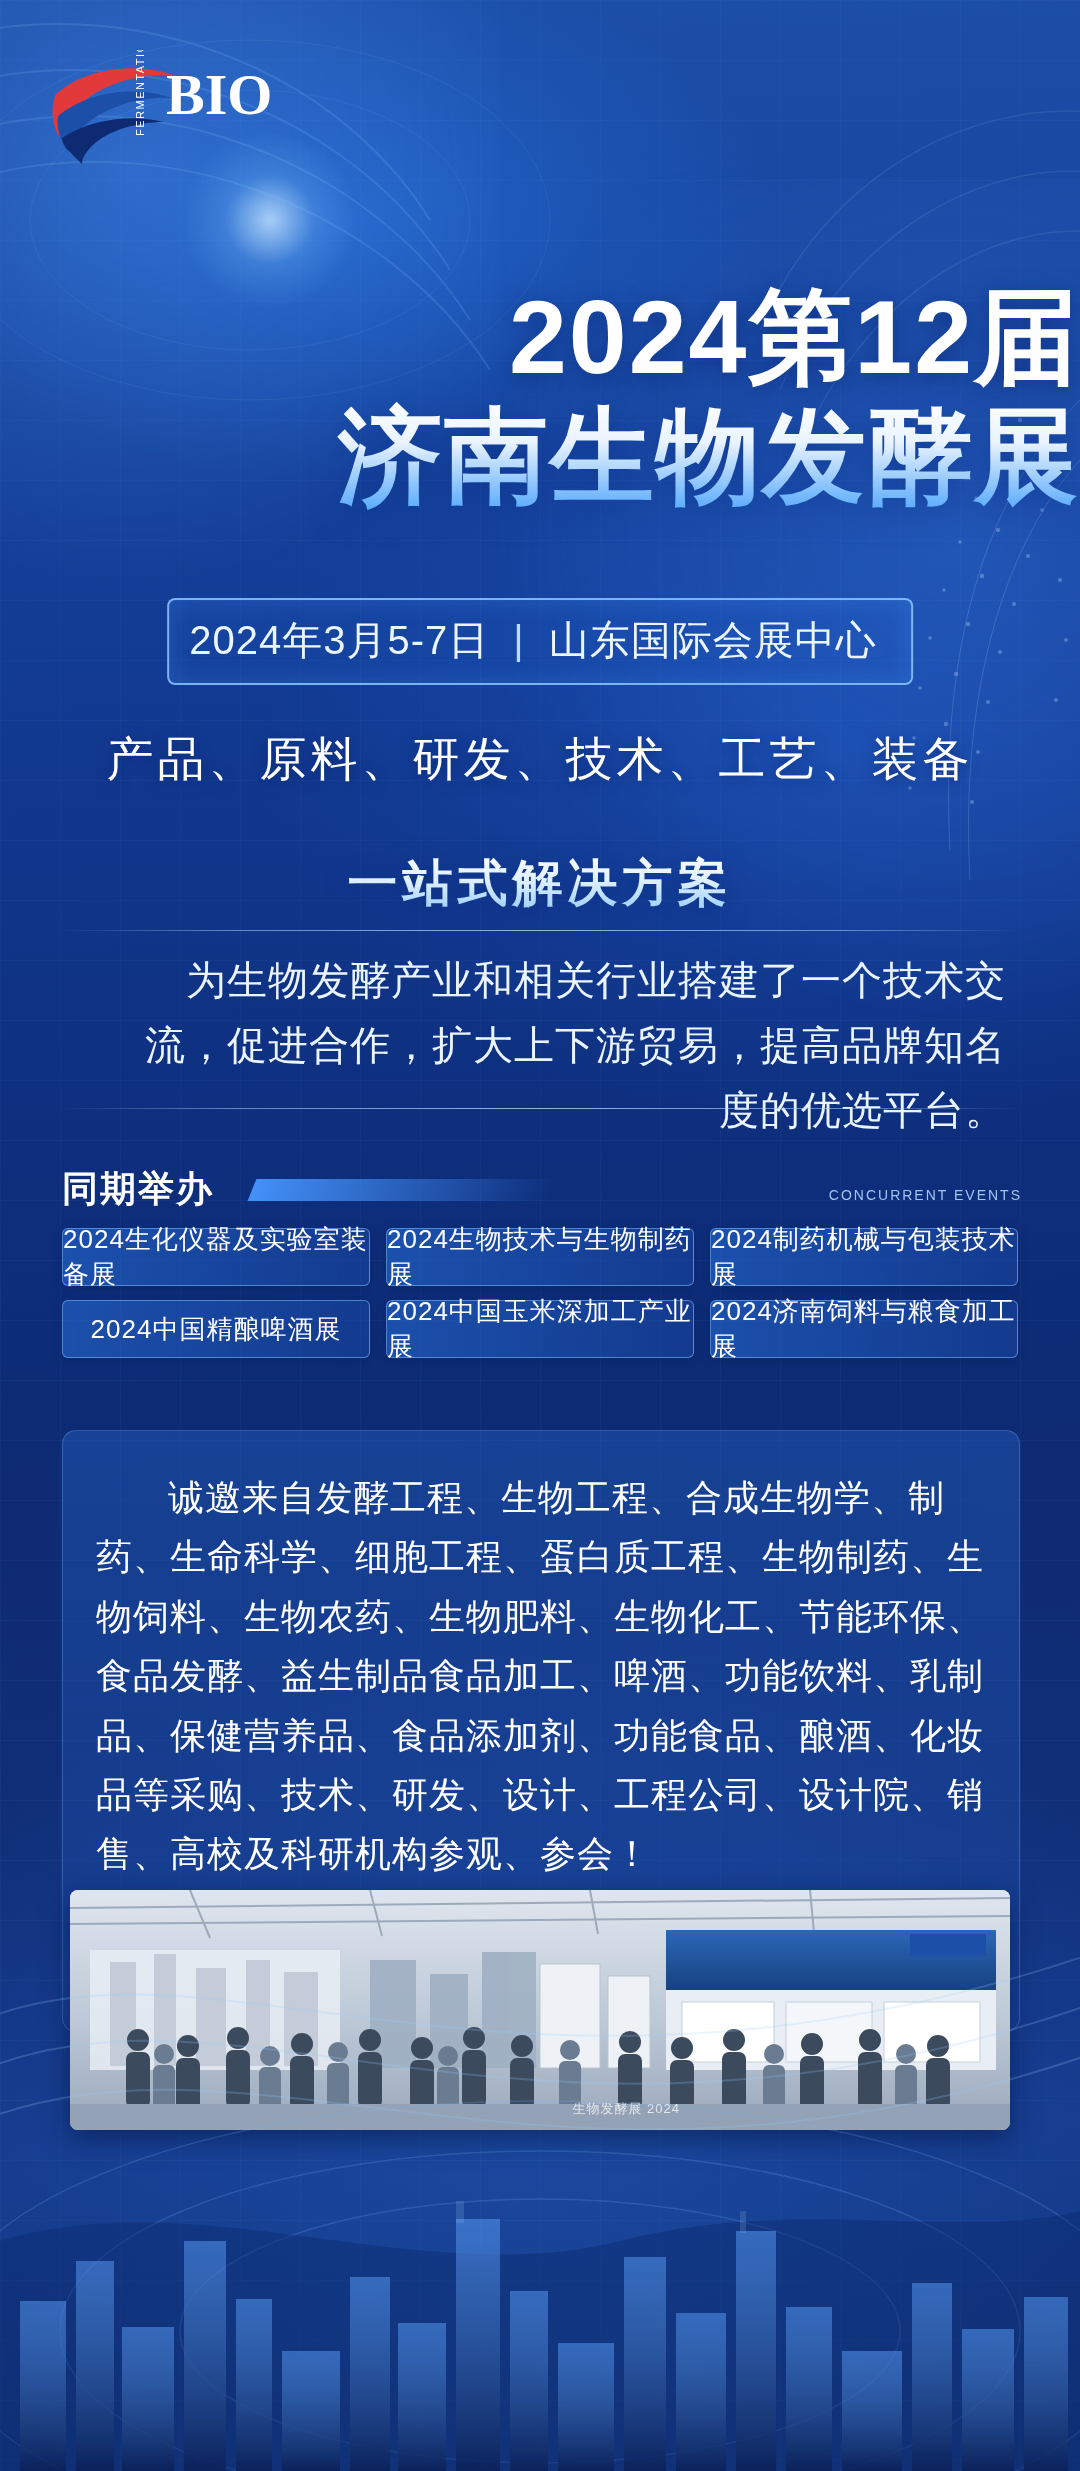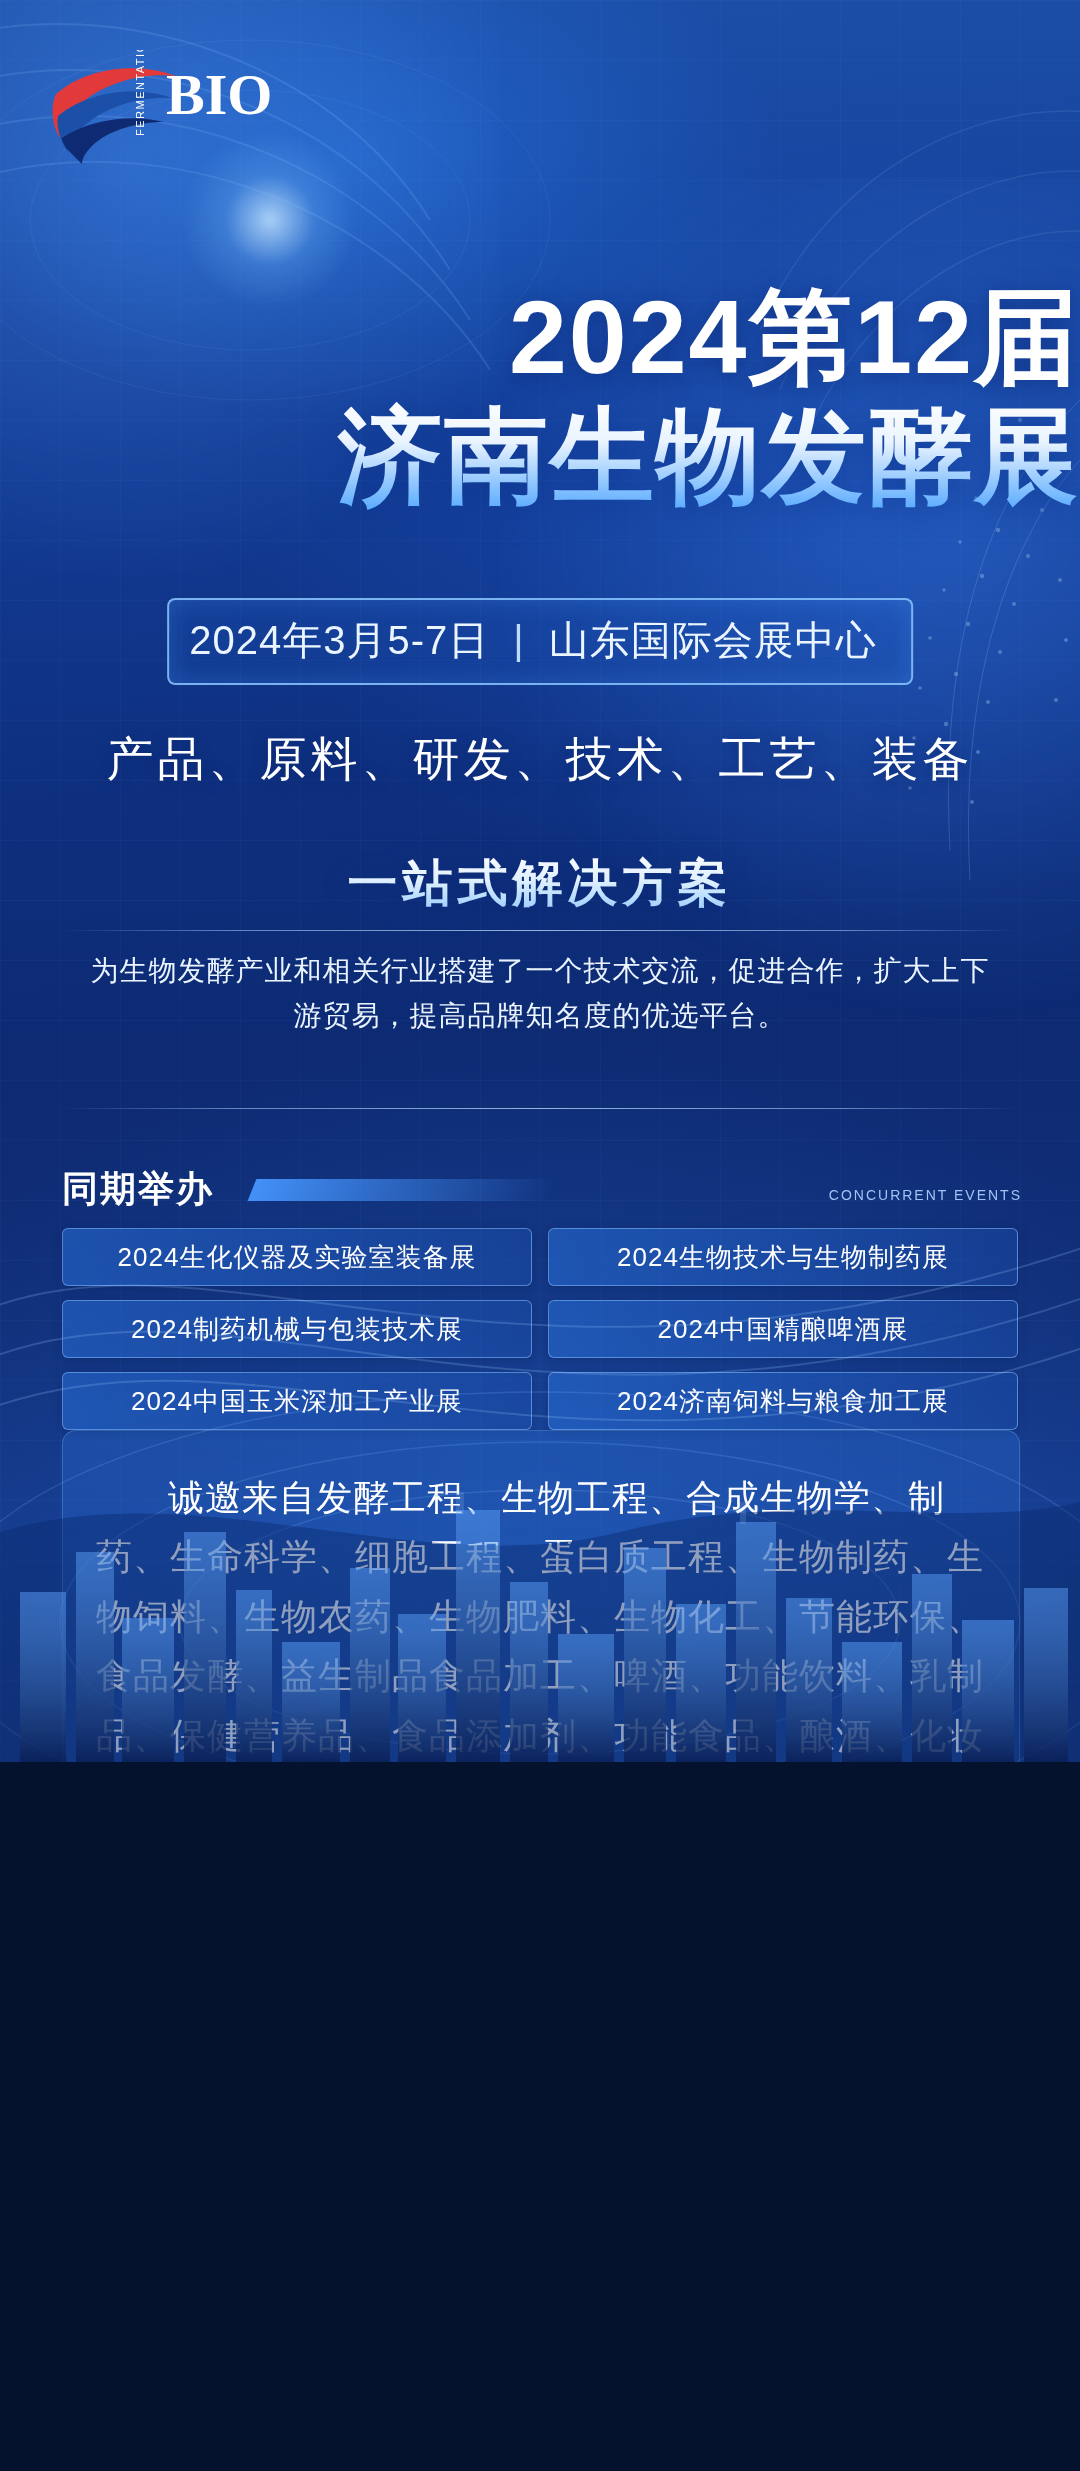--- a/index.html
+++ b/index.html
@@ -6,21 +6,21 @@
     margin: 0;
     padding: 0;
     background: #04122e;
   }
   body {
     font-family: "Liberation Sans", sans-serif;
   }
   .poster {
     position: relative;
     width: 1080px;
-    height: 1762px;
+    height: 2471px;
     overflow: hidden;
     background:
       radial-gradient(ellipse 700px 420px at 32% 9%, rgba(40,120,230,0.55) 0%, rgba(12,40,110,0.0) 62%),
       radial-gradient(ellipse 900px 600px at 78% 30%, rgba(30,90,200,0.45) 0%, rgba(10,30,90,0.0) 65%),
       radial-gradient(ellipse 1000px 700px at 50% 86%, rgba(35,95,190,0.40) 0%, rgba(8,25,70,0.0) 70%),
       linear-gradient(178deg, #1c4fa8 0%, #1746a0 12%, #123a92 28%, #0e2f7e 45%, #0d2a72 60%, #112f79 74%, #153a8c 86%, #123377 100%);
   }
 
   
   .bg-grid {
@@ -163,25 +163,25 @@
     left: 60px;
     width: 960px;
     height: 1px;
     background: linear-gradient(90deg, rgba(150,200,255,0) 0%, rgba(160,210,255,0.55) 18%, rgba(190,225,255,0.75) 50%, rgba(160,210,255,0.55) 82%, rgba(150,200,255,0) 100%);
   }
   .divline.top { top: 930px; }
   .divline.bottom { top: 1108px; }
 
   .intro {
     position: absolute;
-    left: 90px; top: 948px;
+    left: 106px; top: 948px;
     width: 900px;
-    text-align: center;
+    text-align: right;
     color: #eaf4ff;
-    font-size: 28px;
+    font-size: 40px;
     line-height: 1.62;
     letter-spacing: 1px;
   }
 
   
   .sec-title-wrap {
     position: absolute;
     left: 62px; top: 1165px;
     width: 960px;
     height: 52px;
@@ -208,21 +208,21 @@
     font-size: 14px;
     letter-spacing: 2px;
     color: #9dc6f5;
   }
 
   .events {
     position: absolute;
     left: 62px; top: 1228px;
     width: 956px;
     display: grid;
-    grid-template-columns: 1fr 1fr;
+    grid-template-columns: 1fr 1fr 1fr;
     gap: 14px 16px;
   }
   .event-pill {
     height: 56px;
     border-radius: 6px;
     border: 1px solid rgba(130,190,255,0.55);
     background: linear-gradient(90deg, rgba(40,110,215,0.55), rgba(30,85,185,0.35));
     color: #ffffff;
     font-size: 26px;
     display: flex;

